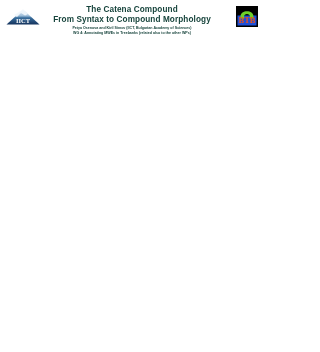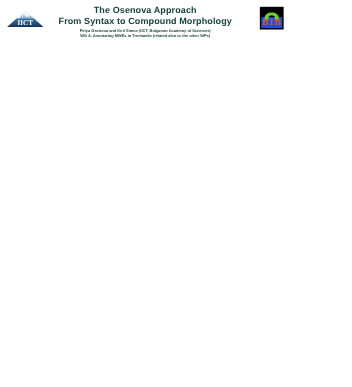--- a/index.html
+++ b/index.html
@@ -33,21 +33,21 @@
   <path d="M34 1 L44 10 L38 13 L30 8 L22 16 L16 12 Z" fill="#f2f7fc" opacity="0.93"></path>
   <text x="34" y="27" font-family="Liberation Serif, serif" font-size="13" font-weight="bold" fill="#ffffff" text-anchor="middle">IICT</text>
  </svg>
  <svg class="logo-r" viewBox="0 0 44 42">
    <rect x="0" y="0" width="44" height="42" fill="#000"></rect>
    <rect x="3" y="19" width="38" height="20" fill="#1d4fd8"></rect>
    <path d="M9 21 C9 7 35 7 35 21 L35 25 L28 25 L28 21 C28 14 16 14 16 21 L16 25 L9 25 Z" fill="#6ed02a"></path>
    <text x="22" y="34" font-family="Liberation Serif, serif" font-size="17" font-weight="bold" fill="#e8531b" text-anchor="middle">BTB</text>
  </svg>
  <div class="ttl">
-   <div class="ttl1">The Osenova Approach</div>
+   <div class="ttl1">The Catena Compound</div>
    <div class="ttl2">From Syntax to Compound Morphology</div>
  </div>
  <div class="sub">
    <div>Petya Osenova and Kiril Simov (IICT, Bulgarian Academy of Sciences)</div>
    <div>WG 4: Annotating MWEs in Treebanks (related also to the other WPs)</div>
  </div>
 </div>
 </div>
 
 </body></html>

